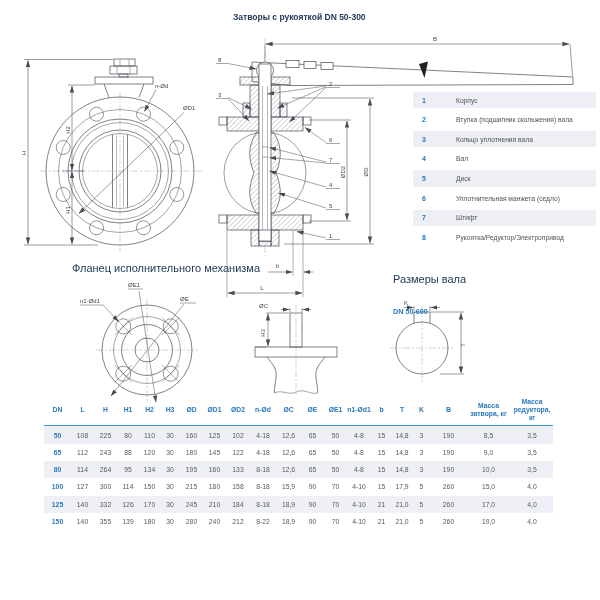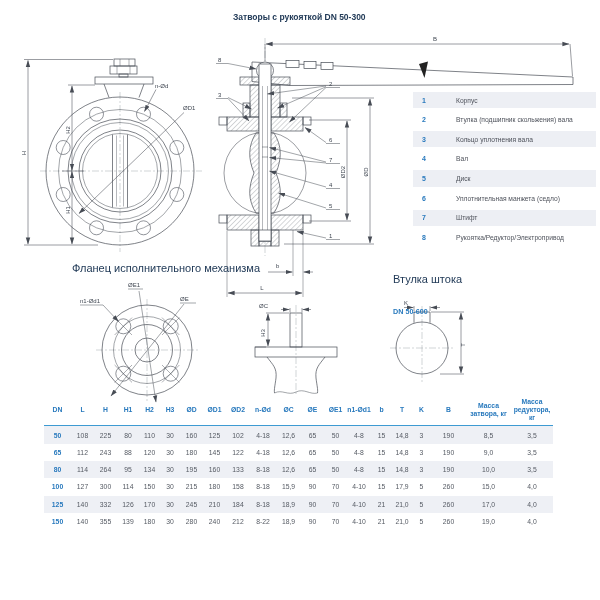--- a/index.html
+++ b/index.html
@@ -290,21 +290,21 @@
         <span class="legend-num">7</span>
         <span class="legend-label">Штифт</span>
       </div>
       <div class="legend-row">
         <span class="legend-num">8</span>
         <span class="legend-label">Рукоятка/Редуктор/Электропривод</span>
       </div>
     </div>
 
   <div class="abs sub-title" style="left:72px;top:262px;">Фланец исполнительного механизма</div>
-  <div class="abs sub-title" style="left:393px;top:273px;">Втулка штока</div>
+  <div class="abs sub-title" style="left:393px;top:273px;">Размеры вала</div>
   <div class="abs sub-title-blue" style="left:393px;top:291px;margin-top:16px;">DN 50-600</div>
 
   <table class="abs spec-table">
     <colgroup>
       <col style="width:27px">
         <col style="width:23px">
         <col style="width:23px">
         <col style="width:22px">
       <col style="width:21px">
         <col style="width:20px">

